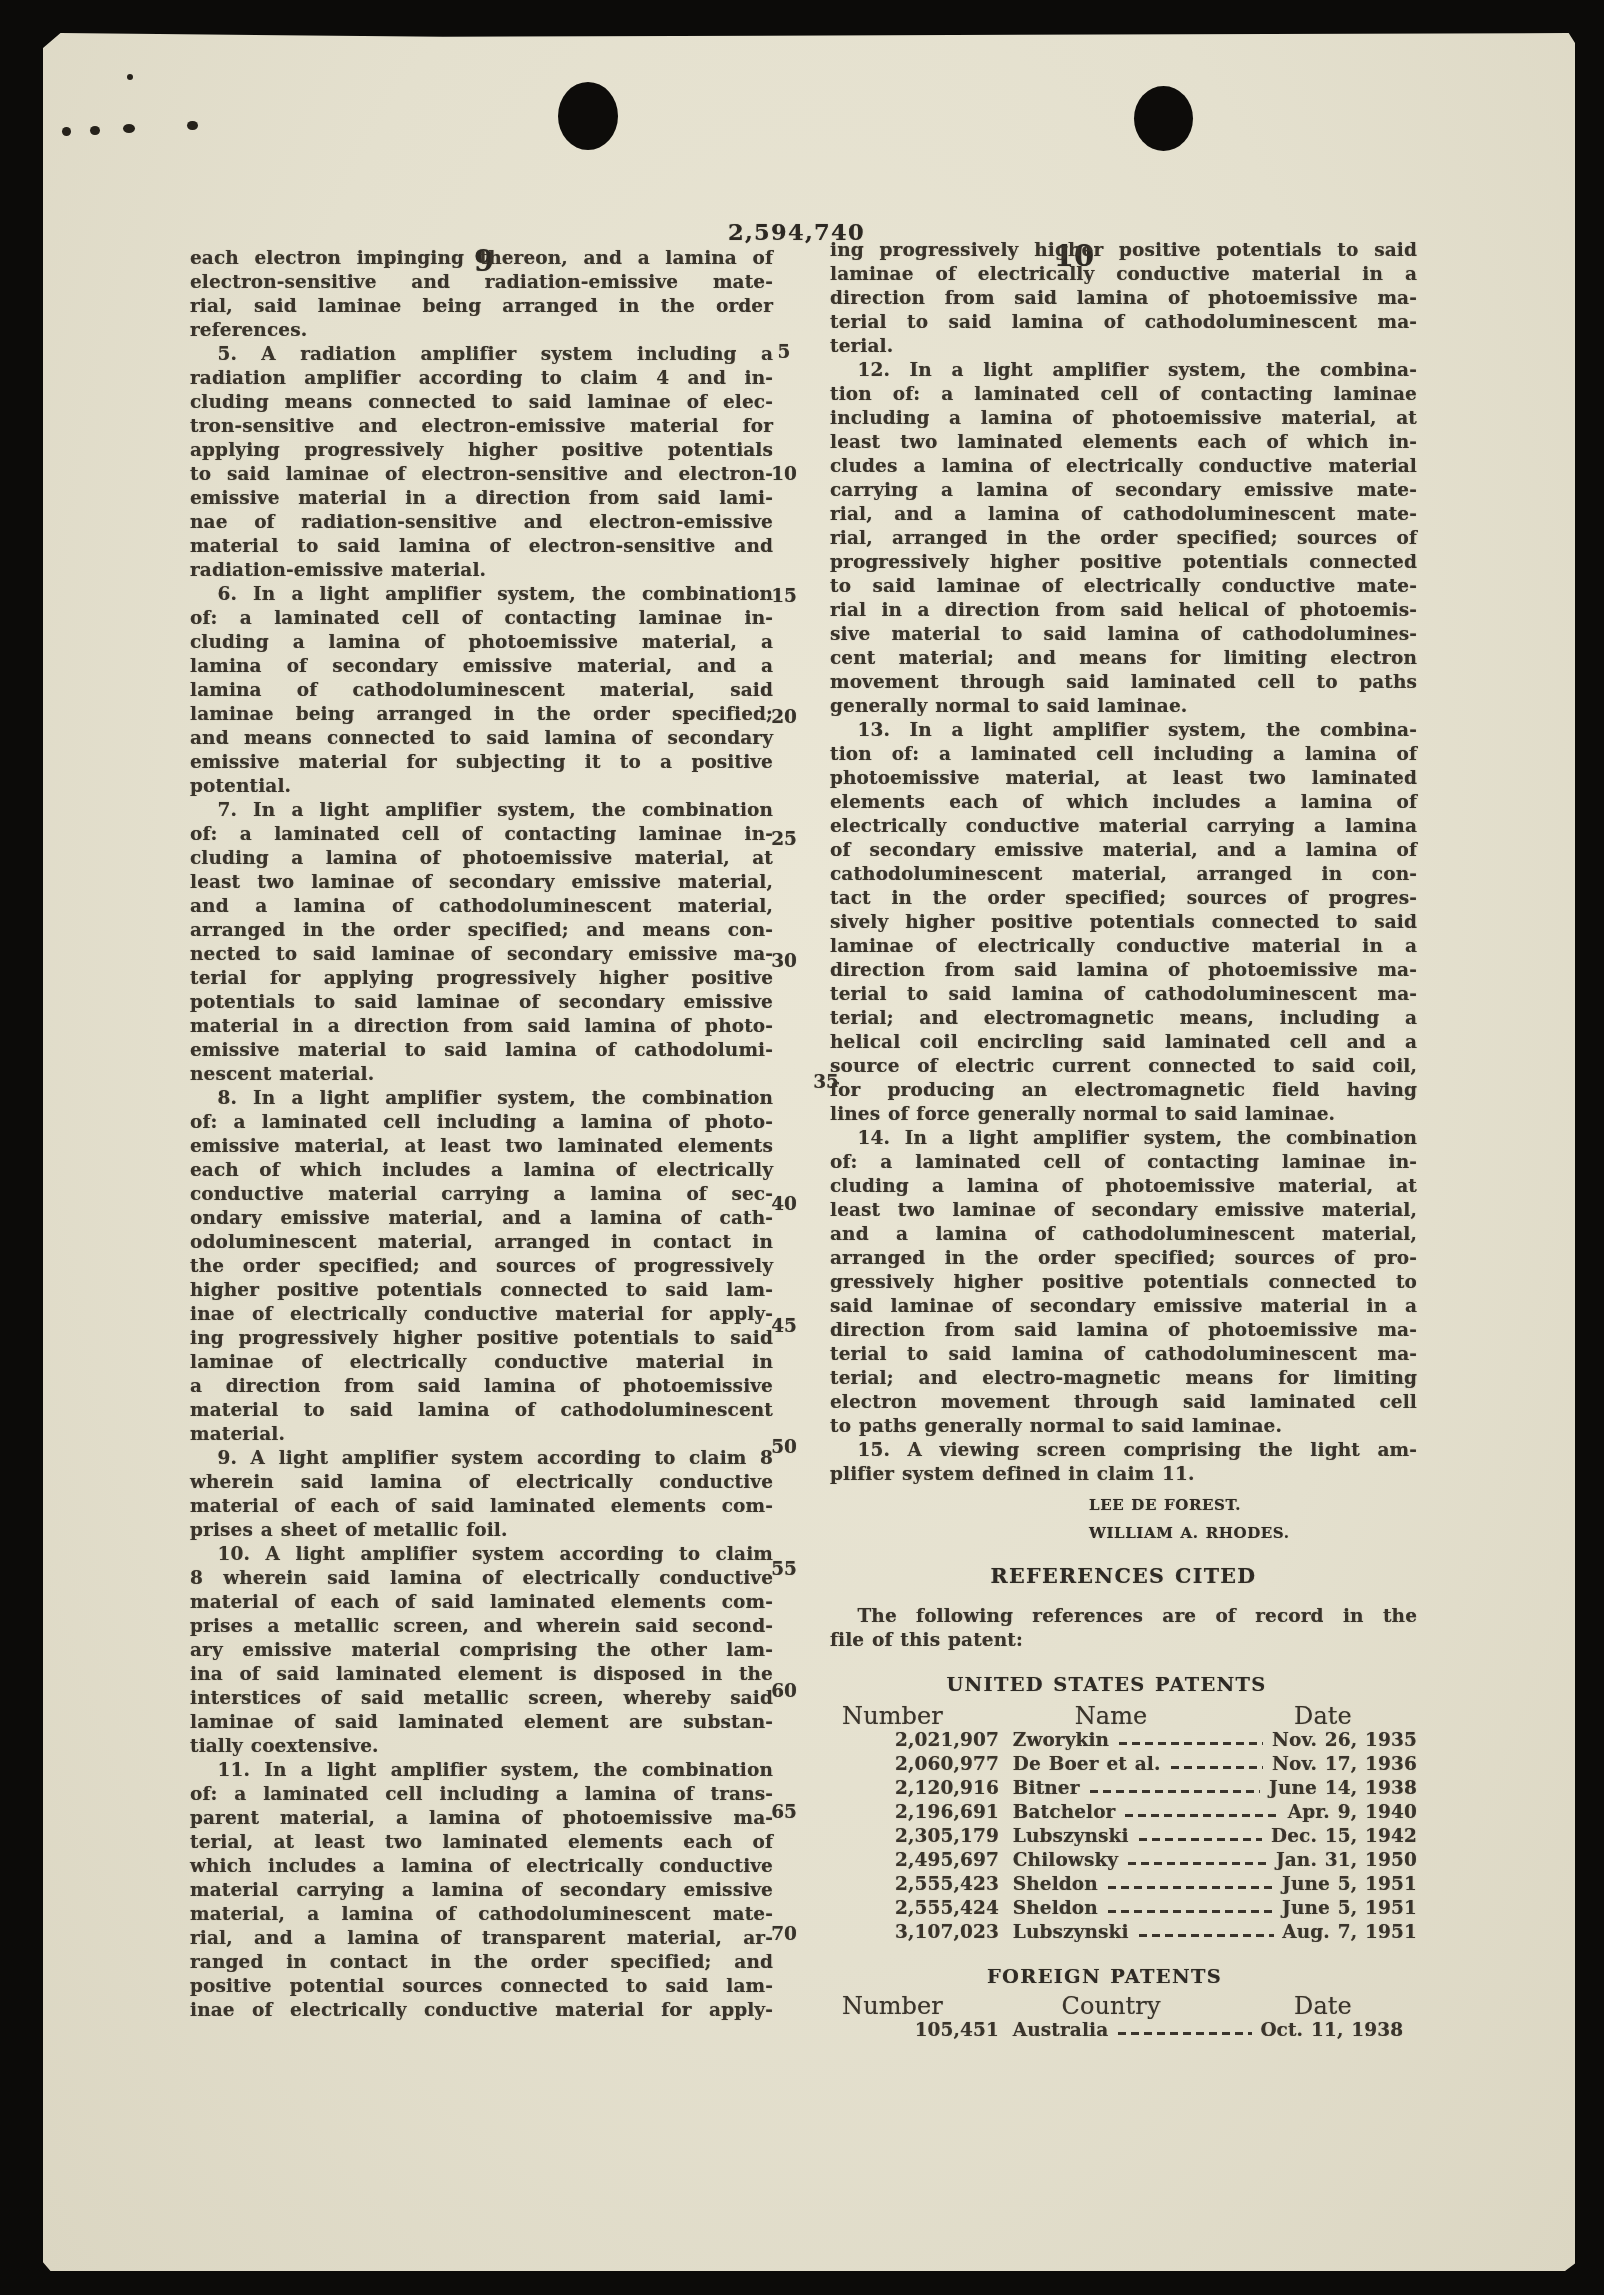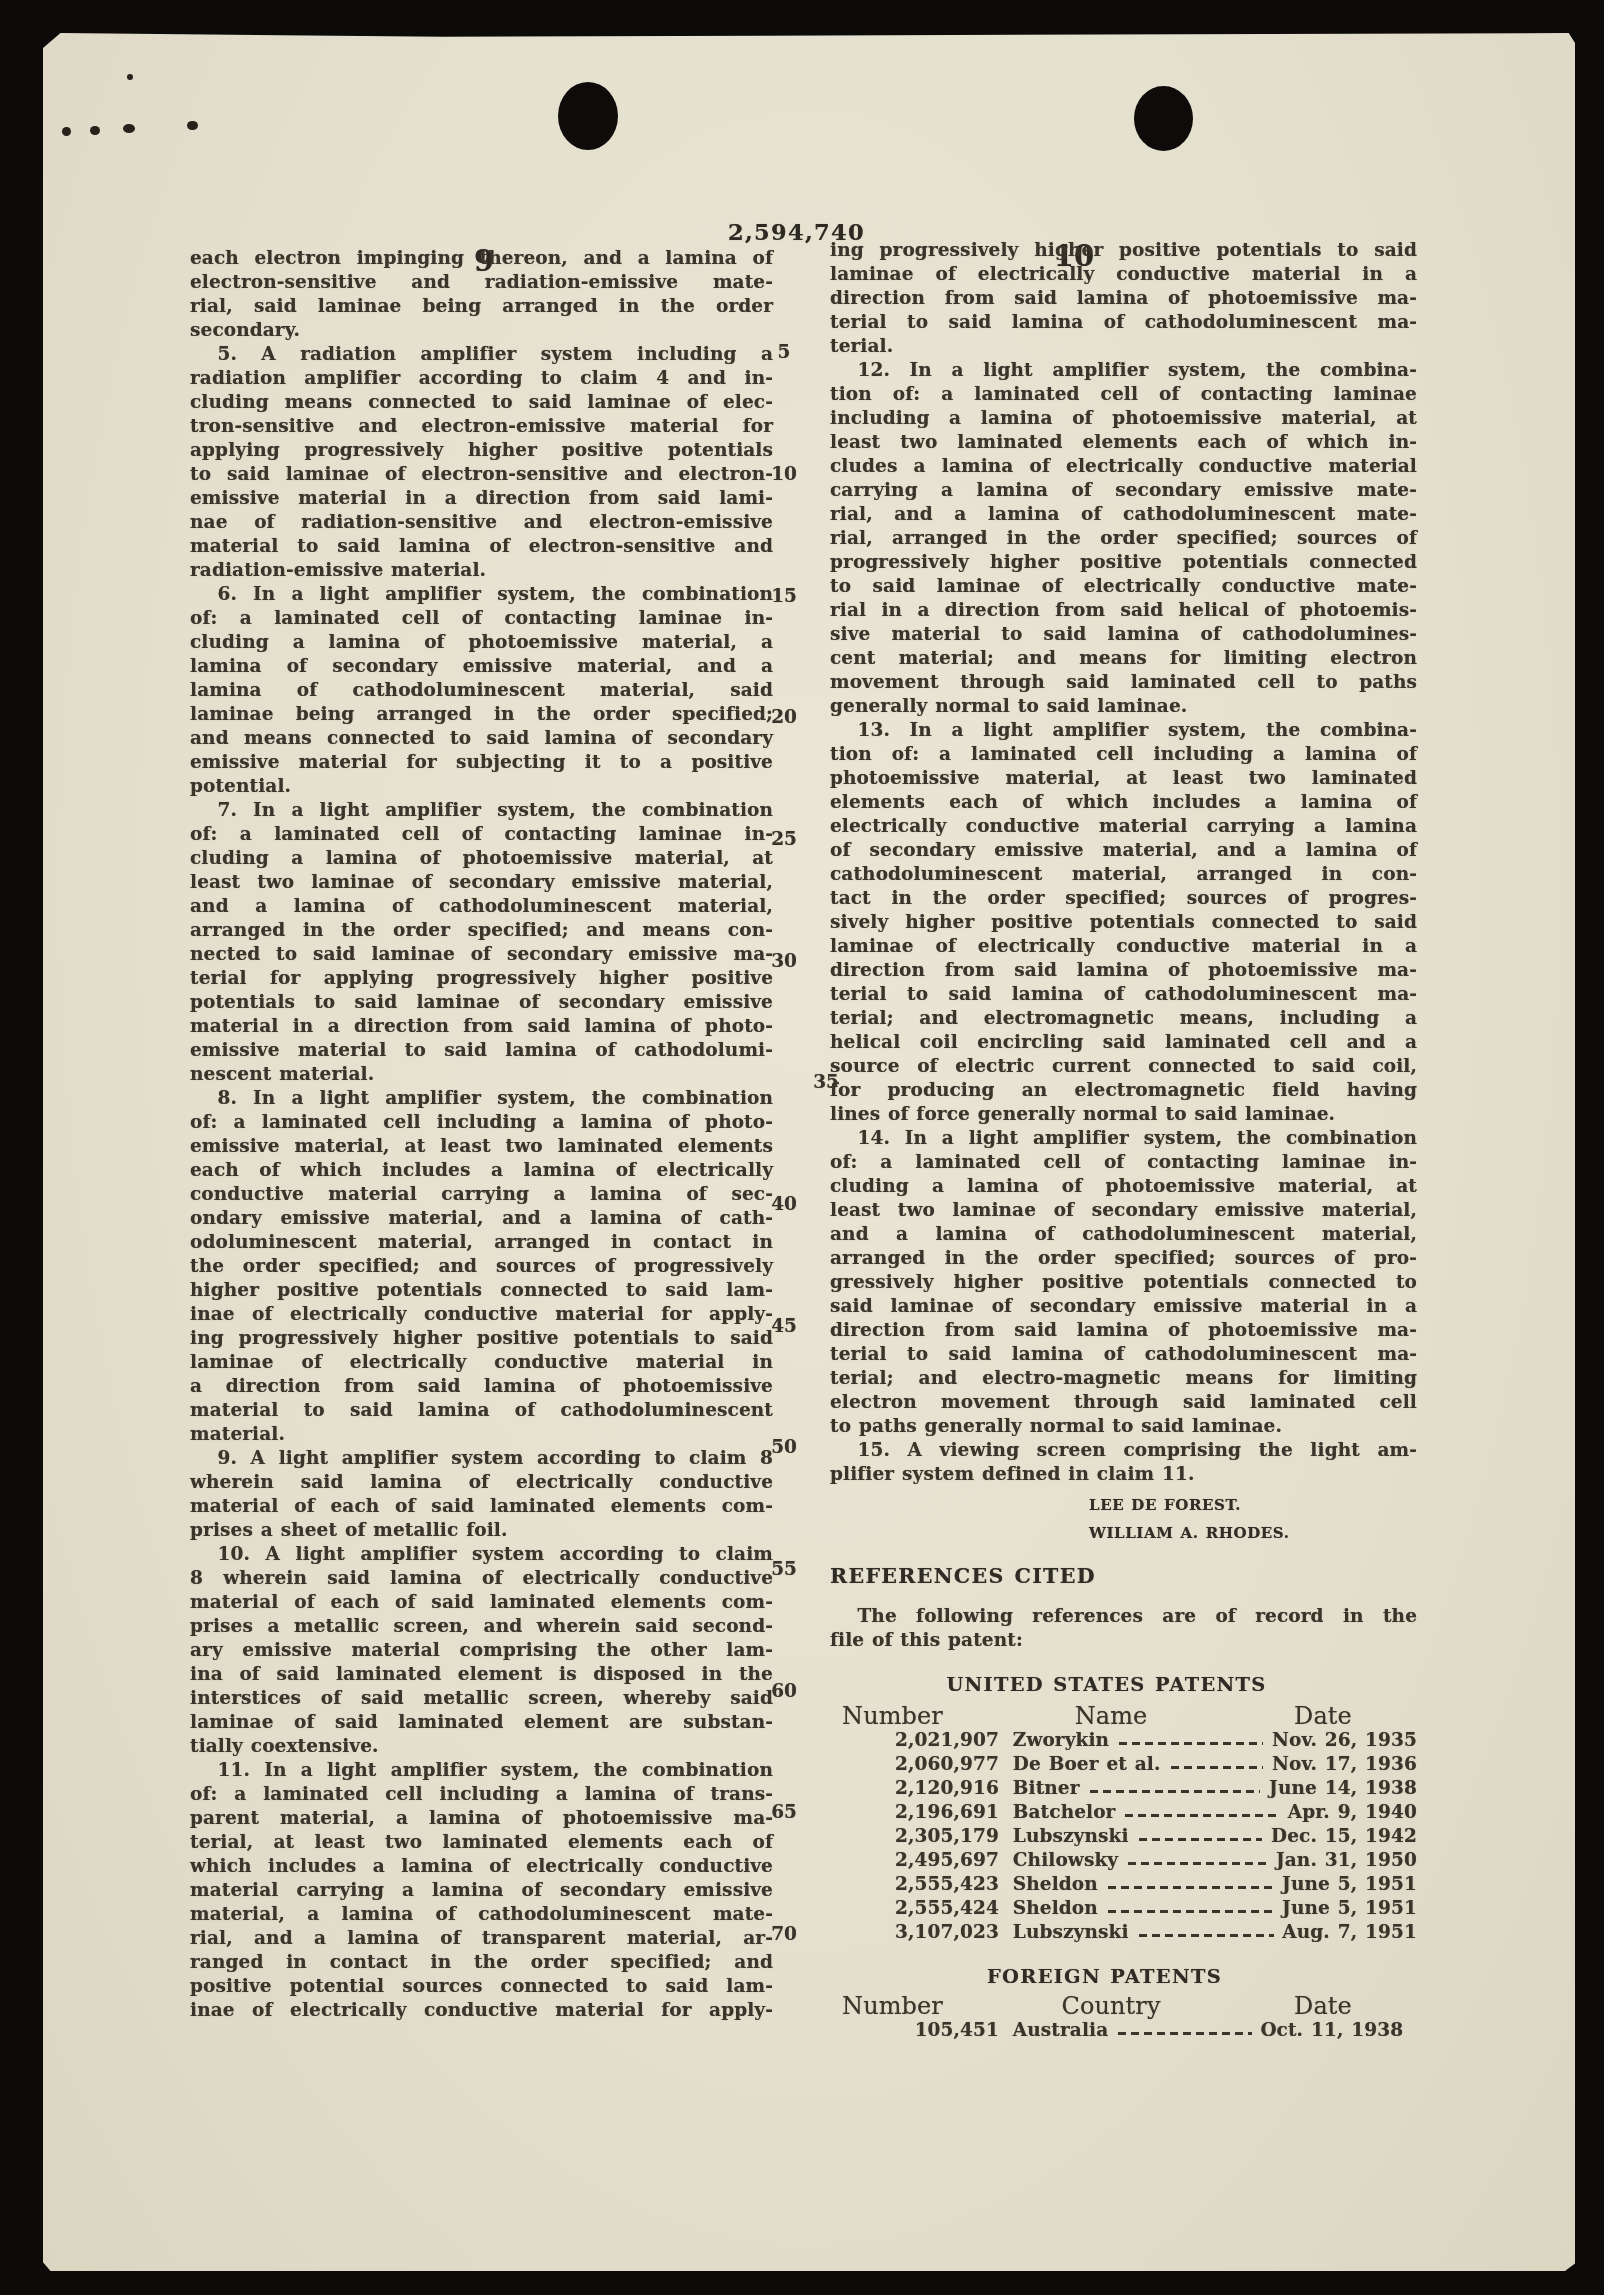--- a/index.html
+++ b/index.html
@@ -33,21 +33,21 @@
   .tline.pend{text-align-last:left;}
 
   .gutter{position:absolute;left:722px;top:0;width:38px;height:2238px;}
   .lnum{position:absolute;width:38px;text-align:center;font-size:18.5px;font-weight:bold;
         color:#38332b;text-shadow:0 0 0.8px rgba(58,52,43,.55);line-height:24px;}
 
   .sigs{margin-top:5px;margin-left:259px;width:max-content;}
   .sig{font-size:15px;font-weight:bold;line-height:28px;letter-spacing:0.6px;color:#312c25;
        text-shadow:0 0 0.8px rgba(49,44,37,.6);}
 
-  .ref-heading{margin-top:16.3px;height:26px;line-height:26px;text-align:left;font-size:20.6px;
+  .ref-heading{margin-top:16.3px;height:26px;line-height:26px;text-align:center;font-size:20.6px;
                font-weight:bold;letter-spacing:1.3px;color:#2f2b25;}
   .ref-intro{margin-top:15px;}
   .us-heading,.foreign-heading{margin-top:20px;height:25px;line-height:25px;text-align:center;
                font-size:19.4px;font-weight:bold;letter-spacing:1.3px;color:#2f2b25;}
   .us-heading{padding-right:34px;}
   .foreign-heading{padding-right:38px;}
 
   .tbl-head{display:flex;margin-top:6.3px;height:24px;line-height:24px;font-size:24px;font-weight:normal;}
   .tbl-head.foreign{margin-top:5px;}
   .th-number{width:125px;text-align:center;}
@@ -95,21 +95,21 @@
         <div class="lnum" style="top: 1524px;">55</div>
         <div class="lnum" style="top: 1646px;">60</div>
         <div class="lnum" style="top: 1767px;">65</div>
         <div class="lnum" style="top: 1889px;">70</div>
       </div>
 
     <div class="col colL" id="colLeft">
         <div class="tline">each electron impinging thereon, and a lamina of</div>
         <div class="tline">electron-sensitive and radiation-emissive mate-</div>
         <div class="tline">rial, said laminae being arranged in the order</div>
-        <div class="tline pend">secondary.</div>
+        <div class="tline pend">references.</div>
         <div class="tline indent">5. A radiation amplifier system including a</div>
         <div class="tline">radiation amplifier according to claim 4 and in-</div>
         <div class="tline">cluding means connected to said laminae of elec-</div>
         <div class="tline">tron-sensitive and electron-emissive material for</div>
         <div class="tline">applying progressively higher positive potentials</div>
         <div class="tline">to said laminae of electron-sensitive and electron-</div>
         <div class="tline">emissive material in a direction from said lami-</div>
         <div class="tline">nae of radiation-sensitive and electron-emissive</div>
         <div class="tline">material to said lamina of electron-sensitive and</div>
         <div class="tline pend">radiation-emissive material.</div>

